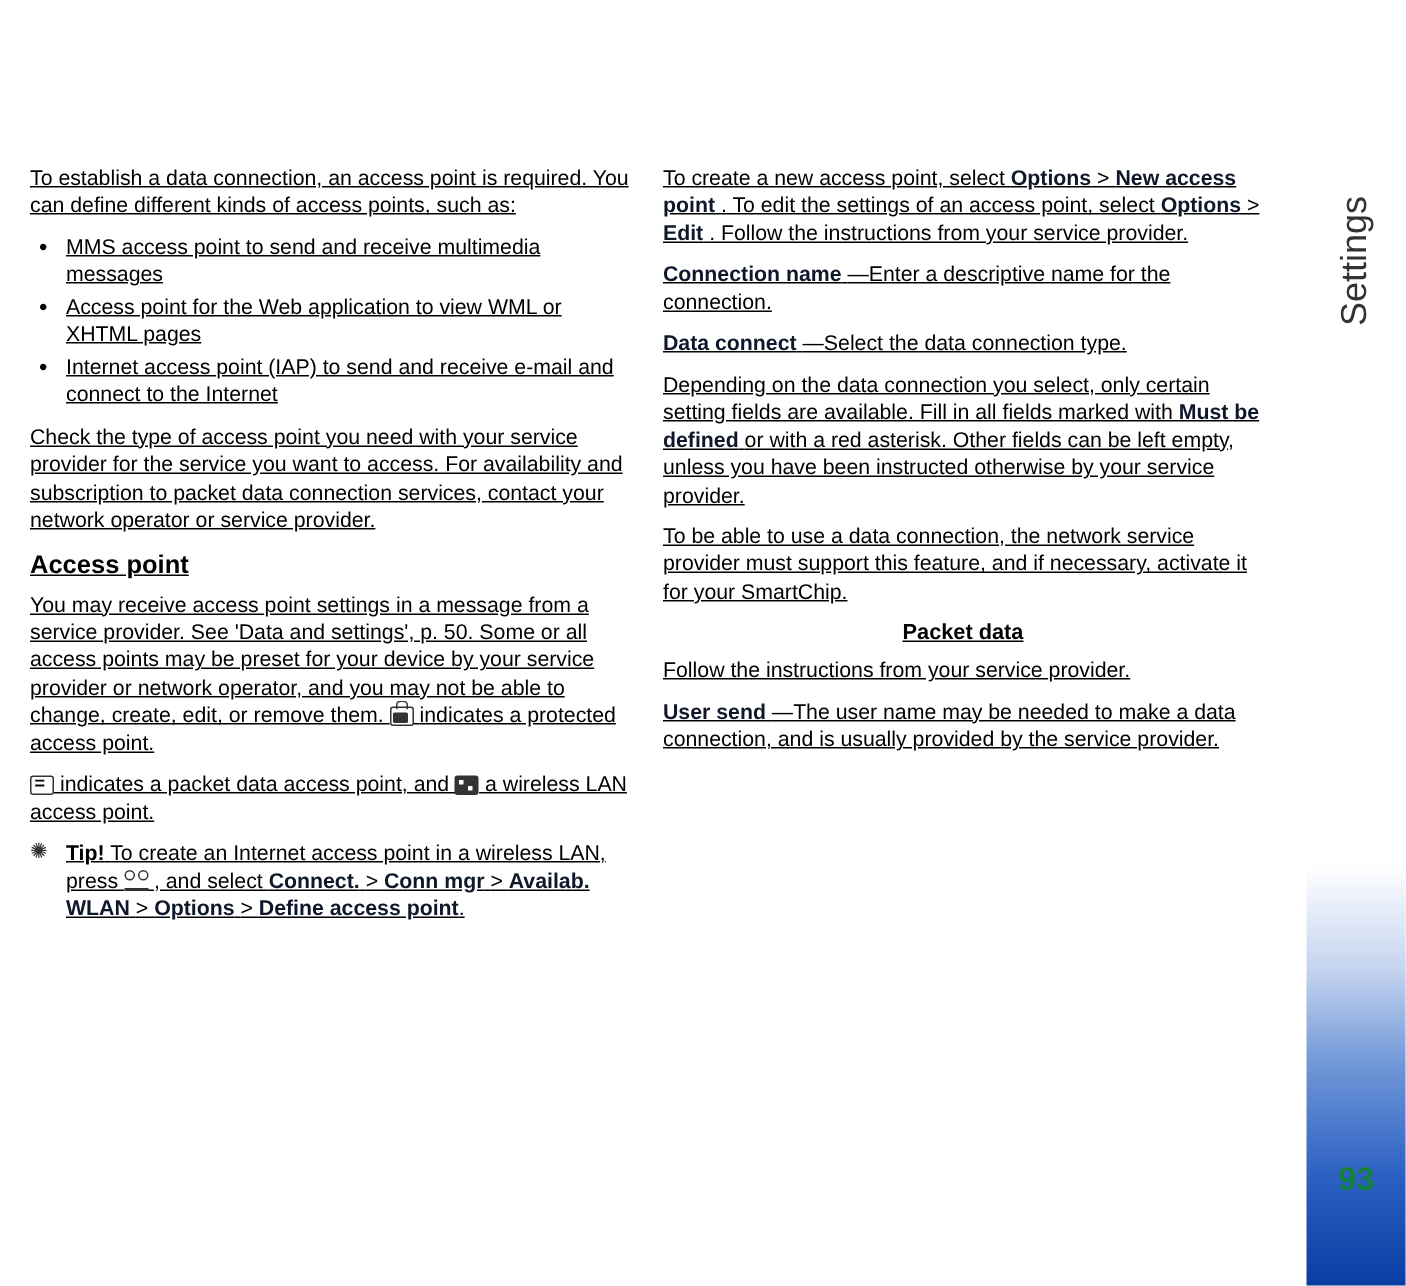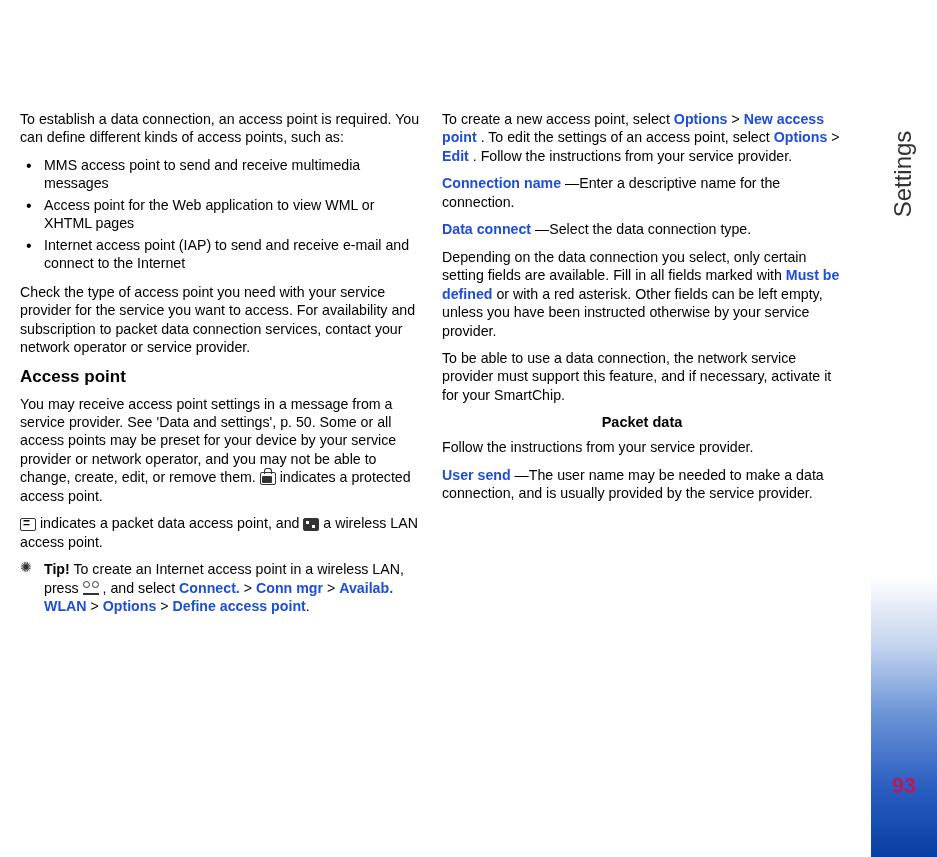--- a/index.html
+++ b/index.html
@@ -2,30 +2,30 @@
 <html><head>
 <meta charset="utf-8">
 <style>
   * { box-sizing: border-box; margin: 0; padding: 0; }
   html, body { width: 937px; height: 857px; font-family: "Trebuchet MS", "Lucida Sans", Arial, sans-serif; color: #000; }
   body { display: flex; }
   .page { width: 871px; height: 857px; padding: 110px 20px 40px 20px; position: relative; }
   .sidebar { width: 66px; height: 857px; position: relative; display: flex; flex-direction: column; align-items: center; justify-content: flex-start; background: #fff; }
   .sidebar-gradient { position: absolute; left: 0; right: 0; bottom: 0; height: 280px; background: linear-gradient(to bottom, #ffffff 0%, #c3d3ef 25%, #6e96d7 48%, #2a5ec1 75%, #083da3 100%); }
   .sidebar-label { transform: rotate(-90deg); white-space: nowrap; font-size: 24px; color: #333; position: absolute; top: 160px; right: -10px; }
-  .page-number { position: absolute; bottom: 58px; width: 100%; text-align: center; color: #be185d; font-weight: bold; font-size: 22px; z-index: 2; }
-  .columns { display: flex; gap: 22px; }
+  .page-number { position: absolute; bottom: 58px; width: 100%; text-align: center; color: #15803d; font-weight: bold; font-size: 22px; z-index: 2; }
+  .columns { display: flex; gap: 22px; text-decoration: underline; }
   .col { width: 400px; font-size: 14.2px; line-height: 1.3; }
   .col p { margin-bottom: 9px; }
   ul.bullets { list-style: none; margin: 4px 0 10px 0; }
   ul.bullets li { position: relative; padding-left: 24px; margin-bottom: 3px; }
   ul.bullets li::before { content: "•"; position: absolute; left: 6px; top: 0; font-size: 16px; }
   h2.section { font-weight: bold; font-size: 17px; margin: 10px 0 6px 0; }
   h3.subsection { font-weight: bold; font-size: 14.5px; margin: 8px 0 6px 0; text-align: center; }
-  .blue { color: #1d4ed8; font-weight: bold; }
+  .blue { color: #0f172a; font-weight: bold; }
   .iap-icon { display: inline-block; width: 16px; height: 13px; border: 1.5px solid #333; border-radius: 2px; vertical-align: middle; position: relative; background: #fff; }
   .iap-icon.lock::after { content: ""; position: absolute; width: 6px; height: 5px; border: 1.5px solid #333; border-bottom: none; border-radius: 3px 3px 0 0; left: 3px; top: -5px; }
   .iap-icon.lock::before { content: ""; position: absolute; width: 10px; height: 7px; background: #333; left: 1.5px; bottom: 1.5px; border-radius: 1px; }
   .iap-icon.pkt::before { content: "="; position: absolute; left: 2px; top: -3px; font-size: 12px; font-weight: bold; }
   .iap-icon.wlan { background: #333; }
   .iap-icon.wlan::before { content: ""; position: absolute; width: 3px; height: 3px; background: #fff; left: 2px; top: 2px; }
   .iap-icon.wlan::after { content: ""; position: absolute; width: 3px; height: 3px; background: #fff; left: 8px; top: 6px; }
   .tip-icon { display: inline-block; width: 14px; height: 14px; vertical-align: middle; position: relative; margin-right: 2px; }
   .tip-icon::before { content: "✺"; position: absolute; left: -2px; top: -4px; font-size: 14px; color: #333; }
   .menu-icon { display: inline-block; width: 16px; height: 12px; vertical-align: middle; position: relative; border-bottom: 2px solid #333; }

